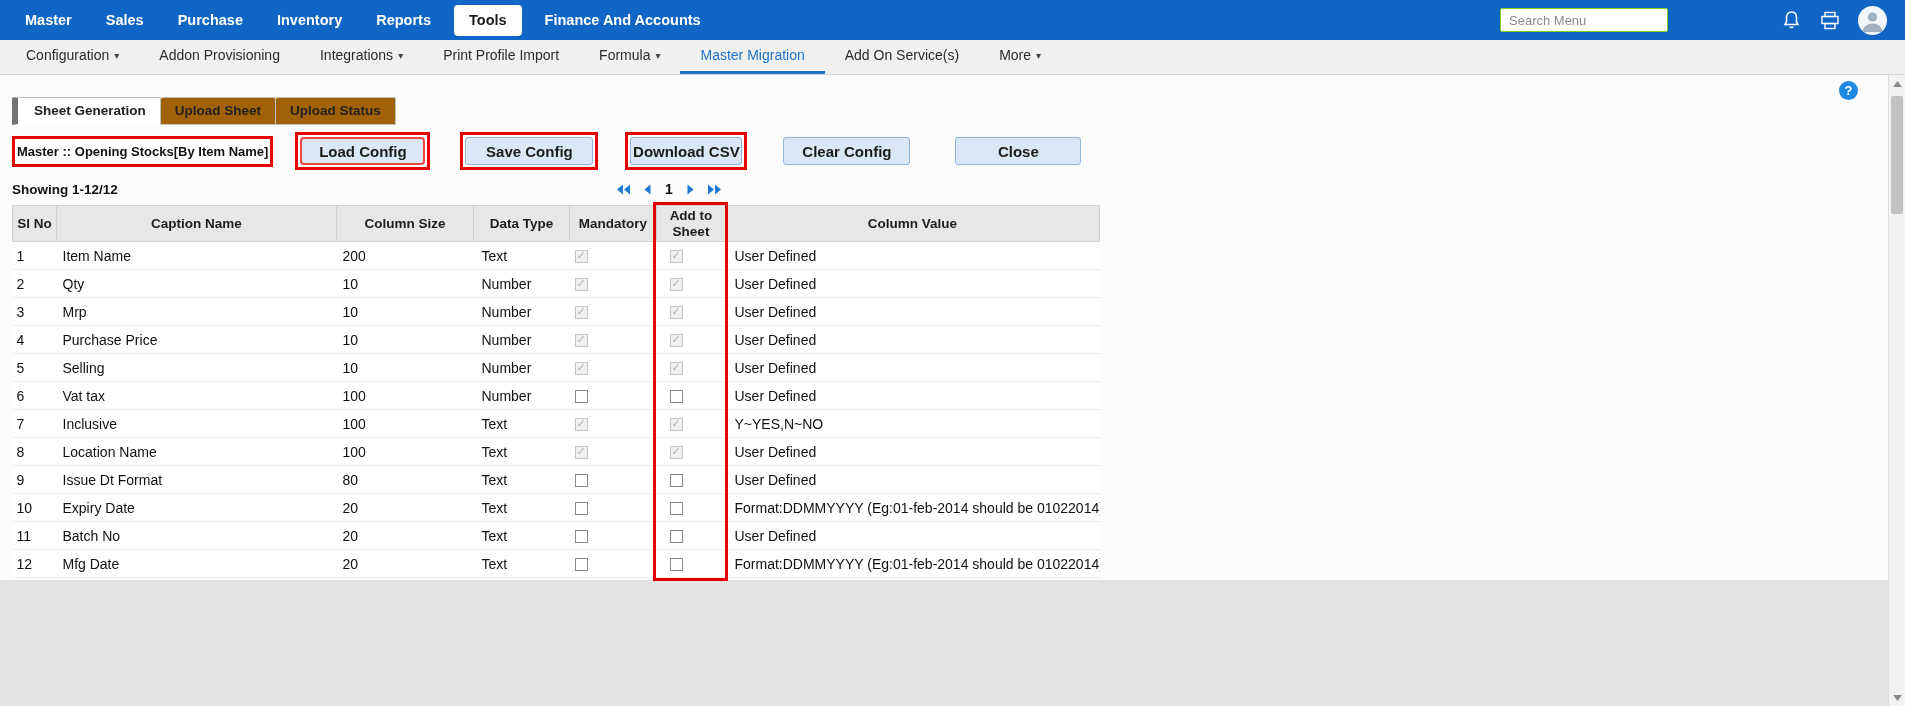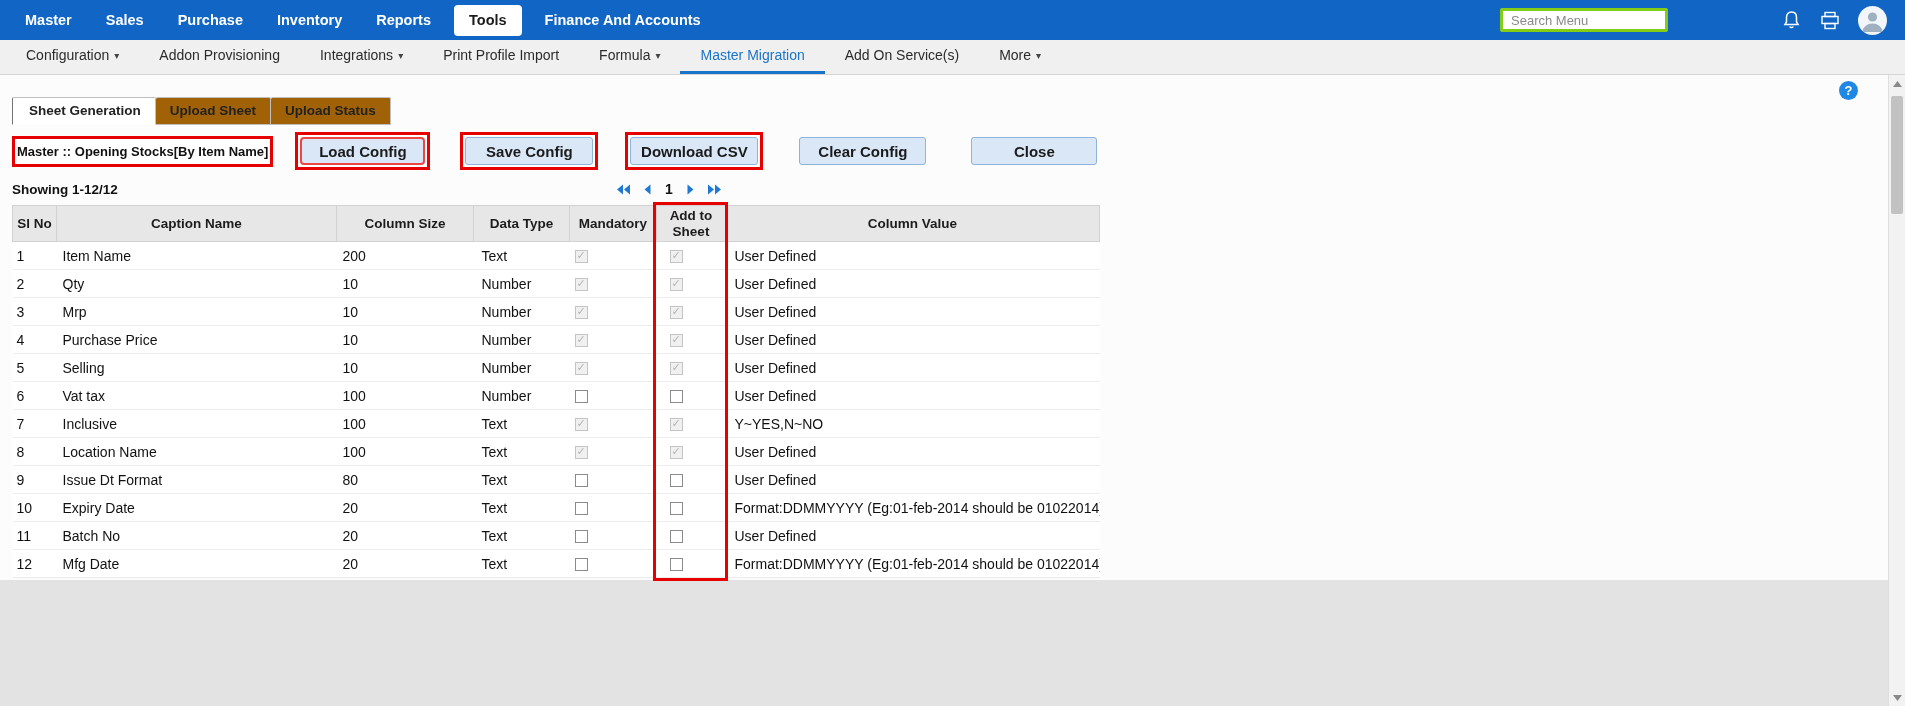--- a/index.html
+++ b/index.html
@@ -17,21 +17,21 @@
   }
   .nav-item {
     padding:0 17px; font-size:14.5px; font-weight:bold; line-height:40px;
     cursor:pointer; white-space:nowrap;
   }
   .nav-item.active {
     background:#fff; color:#1b1b1b; line-height:31px; border-radius:4px;
     padding:0 15px; margin:0 6px;
   }
   .search-input {
-    margin-left:auto; width:168px; height:24px; border:3px solid #84cc16;
+    margin-left:auto; width:168px; height:24px; border:1px solid #84cc16;
     border-radius:2px; padding:2px 8px; font-size:13px;
     font-family:"Liberation Sans", sans-serif; color:#333;
   }
   .search-input::placeholder { color:#8a8a8a; }
   .top-icons { display:flex; align-items:center; gap:17px; margin:0 18px 0 112px; }
   .icon-btn { width:22px; height:22px; display:flex; align-items:center; justify-content:center; cursor:pointer; }
   .avatar {
     width:29px; height:29px; border-radius:50%; background:#f2f5f9;
     display:flex; align-items:center; justify-content:center; overflow:hidden;
   }
@@ -58,39 +58,39 @@
     cursor:pointer;
   }
 
   
   .tabs { display:flex; padding:22px 0 0 12px; }
   .tab {
     padding:5px 14px 6px; font-size:13.5px; font-weight:bold; color:#222;
     background:#a16207; border:1px solid #bfbfbf; border-left:none;
     cursor:pointer; border-radius:2px 2px 0 0;
   }
-  .tab:first-child { border-left:1px solid #737373;padding-left:16px; }
+  .tab:first-child { border-left:6px solid #737373;padding-left:16px; }
   .tab.active { background:#fff; border-bottom-color:#fff; }
 
   
   .toolbar { display:flex; align-items:center; margin:7px 0 0 12px; }
   .redbox { border:3px solid #e60000; }
   .master-label {
     background:#fff; padding:5px 2px; font-size:13px; font-weight:bold; color:#111;
     white-space:nowrap;
   }
   .btn {
     background:#d9e7f6; border:1px solid #8fb3d9; border-radius:3px;
     font-family:"Liberation Sans", sans-serif;
     font-size:15px; font-weight:bold; color:#1b1b1b; height:28px; cursor:pointer;
   }
   .btn-wrap { padding:2px; background:#fff; }
   .btn.load { width:125px; border:2px solid #ef4444; border-radius:4px; }
   .btn.save { width:128px; }
-  .btn.download { width:128px; }
+  .btn.download { width:112px; }
   .btn.clear { width:127px; }
   .btn.close { width:126px; }
   .ml-load { margin-left:22px; }
   .ml-save { margin-left:30px; }
   .ml-download { margin-left:27px; }
   .ml-clear { margin-left:36px; }
   .ml-close { margin-left:45px;text-align:center; }
 
   
   .status-row { position:relative; margin:10px 0 0 12px; height:22px; }

